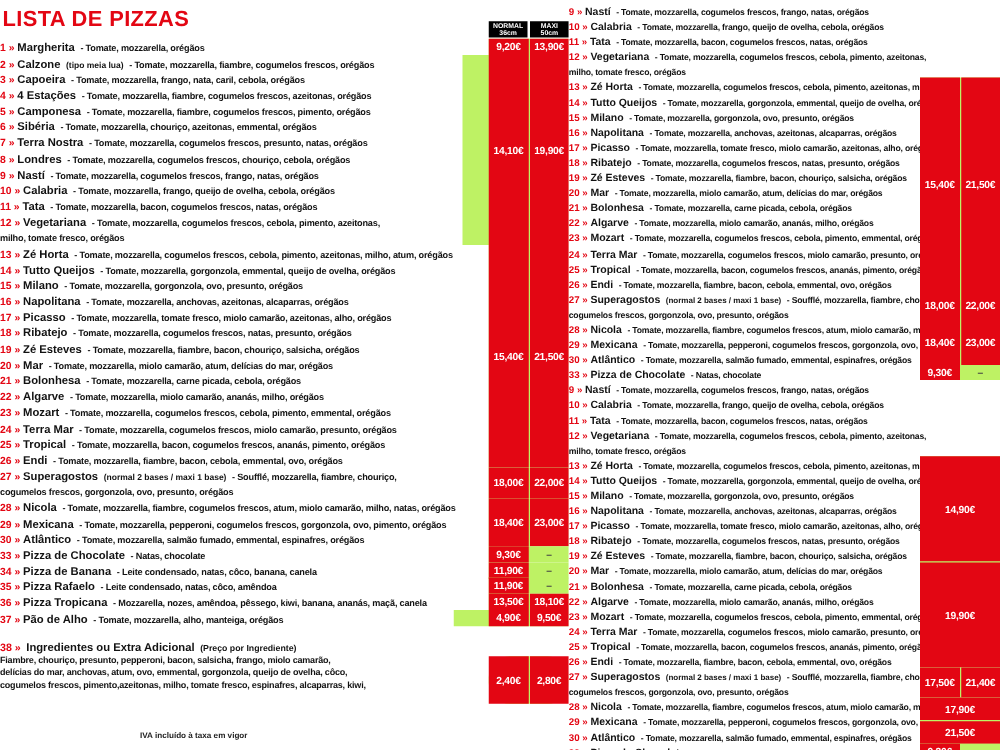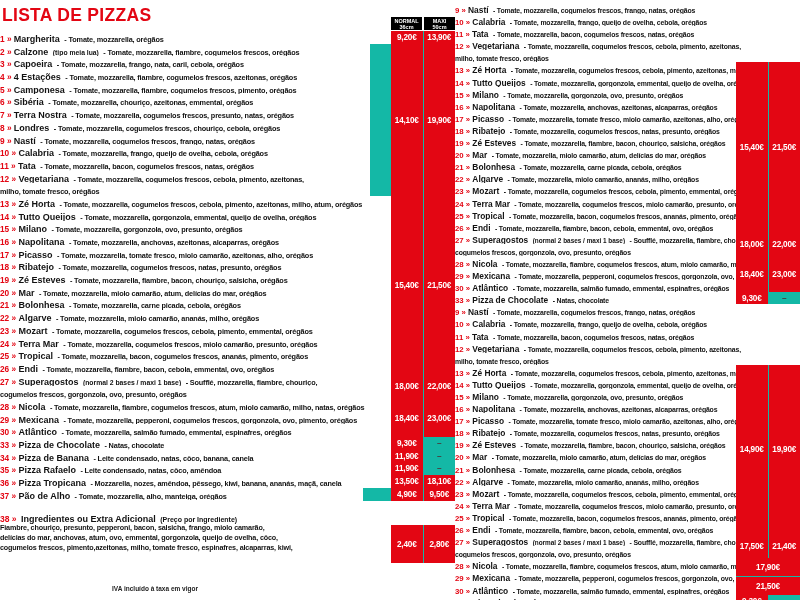--- a/index.html
+++ b/index.html
@@ -42,21 +42,21 @@
   #col-left .name{font-size:9px;}
   #col-left .extra{font-size:6.8px;}
   #col-left .desc{font-size:7.3px;letter-spacing:-0.15px;}
   #col-right .num{font-size:7.8px;}
   #col-right .name{font-size:8.4px;}
   #col-right .extra{font-size:6.4px;}
   #col-right .desc{font-size:6.9px;letter-spacing:-0.15px;}
 
   .pblock{
     position:absolute;right:0;width:64px;
-    display:flex;gap:1px;background:#14b8a6;
+    display:flex;gap:1px;background:#bef264;
   }
   .pcell{
     flex:1;background:#e30613;color:#fff;font-weight:bold;
     font-size:8.2px;display:flex;align-items:center;justify-content:center;
     letter-spacing:-0.2px;
   }
   .pcell.dash{background:transparent;color:#444;}
 
   .extras{position:absolute;left:0;top:510px;width:455px;}
   .extras-head{height:13px;line-height:13px;white-space:nowrap;font-weight:bold;color:#121212;}
@@ -250,21 +250,21 @@
       <div class="row"><span class="num">23 » </span><span class="name">Mozart</span> <span class="desc">- Tomate, mozzarella, cogumelos frescos, cebola, pimento, emmental, orégãos</span></div>
       <div class="row"><span class="num">24 » </span><span class="name">Terra Mar</span> <span class="desc">- Tomate, mozzarella, cogumelos frescos, miolo camarão, presunto, orégãos</span></div>
       <div class="row"><span class="num">25 » </span><span class="name">Tropical</span> <span class="desc">- Tomate, mozzarella, bacon, cogumelos frescos, ananás, pimento, orégãos</span></div>
       <div class="row"><span class="num">26 » </span><span class="name">Endi</span> <span class="desc">- Tomate, mozzarella, fiambre, bacon, cebola, emmental, ovo, orégãos</span></div>
       <div class="row"><span class="num">27 » </span><span class="name">Superagostos</span> <span class="extra">(normal 2 bases / maxi 1 base)</span> <span class="desc">- Soufflé, mozzarella, fiambre, chouriço,</span></div>
       <div class="row"><span class="desc">cogumelos frescos, gorgonzola, ovo, presunto, orégãos</span></div>
       <div class="row"><span class="num">28 » </span><span class="name">Nicola</span> <span class="desc">- Tomate, mozzarella, fiambre, cogumelos frescos, atum, miolo camarão, milho, natas, orégãos</span></div>
       <div class="row"><span class="num">29 » </span><span class="name">Mexicana</span> <span class="desc">- Tomate, mozzarella, pepperoni, cogumelos frescos, gorgonzola, ovo, pimento, orégãos</span></div>
       <div class="row"><span class="num">30 » </span><span class="name">Atlântico</span> <span class="desc">- Tomate, mozzarella, salmão fumado, emmental, espinafres, orégãos</span></div>
       <div class="row"><span class="num">33 » </span><span class="name">Pizza de Chocolate</span> <span class="desc">- Natas, chocolate</span></div>
-      <div class="pblock" style="top: 365px; height: 169px;">
+      <div class="pblock" style="top: 365px; height: 169px; flex-direction: column;">
         <div class="pcell">14,90€</div>
         <div class="pcell">19,90€</div>
       </div>
       <div class="pblock" style="top: 534px; height: 24px; text-align: center;">
         <div class="pcell">17,50€</div>
         <div class="pcell">21,40€</div>
       </div>
       <div class="pblock" style="top: 558px; height: 37px; flex-direction: column;">
         <div class="pcell">17,90€</div>
         <div class="pcell">21,50€</div>

